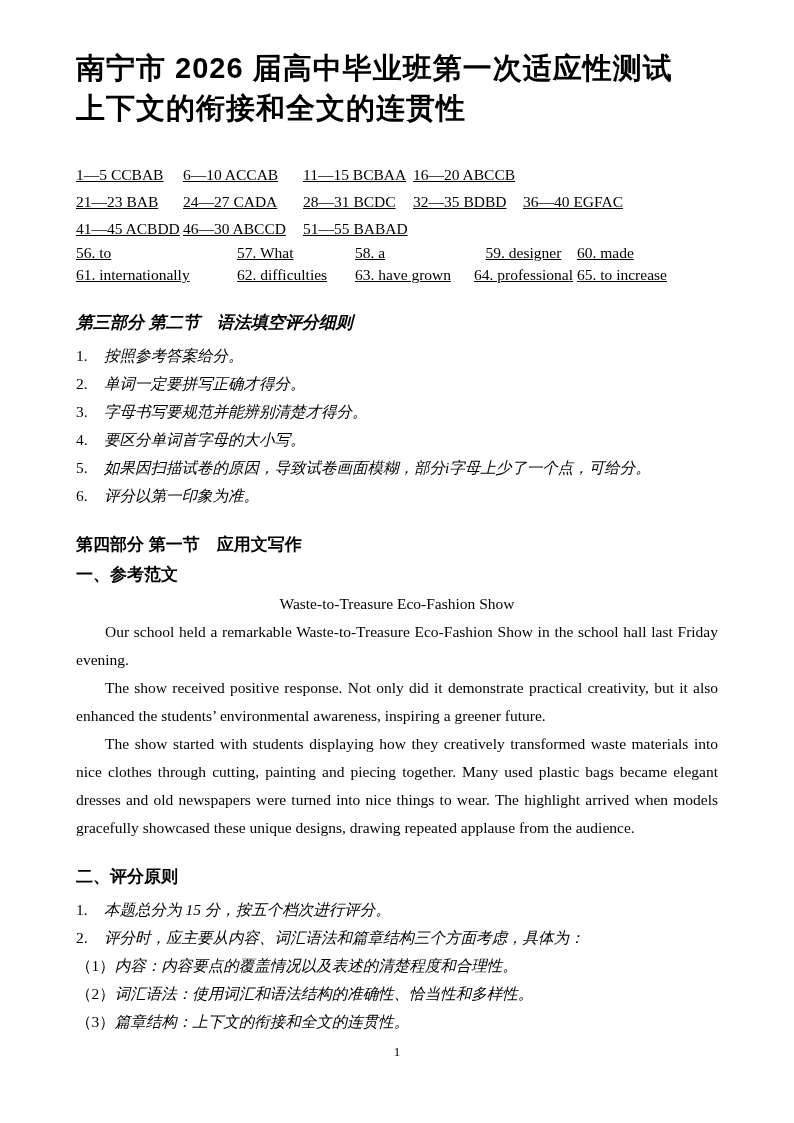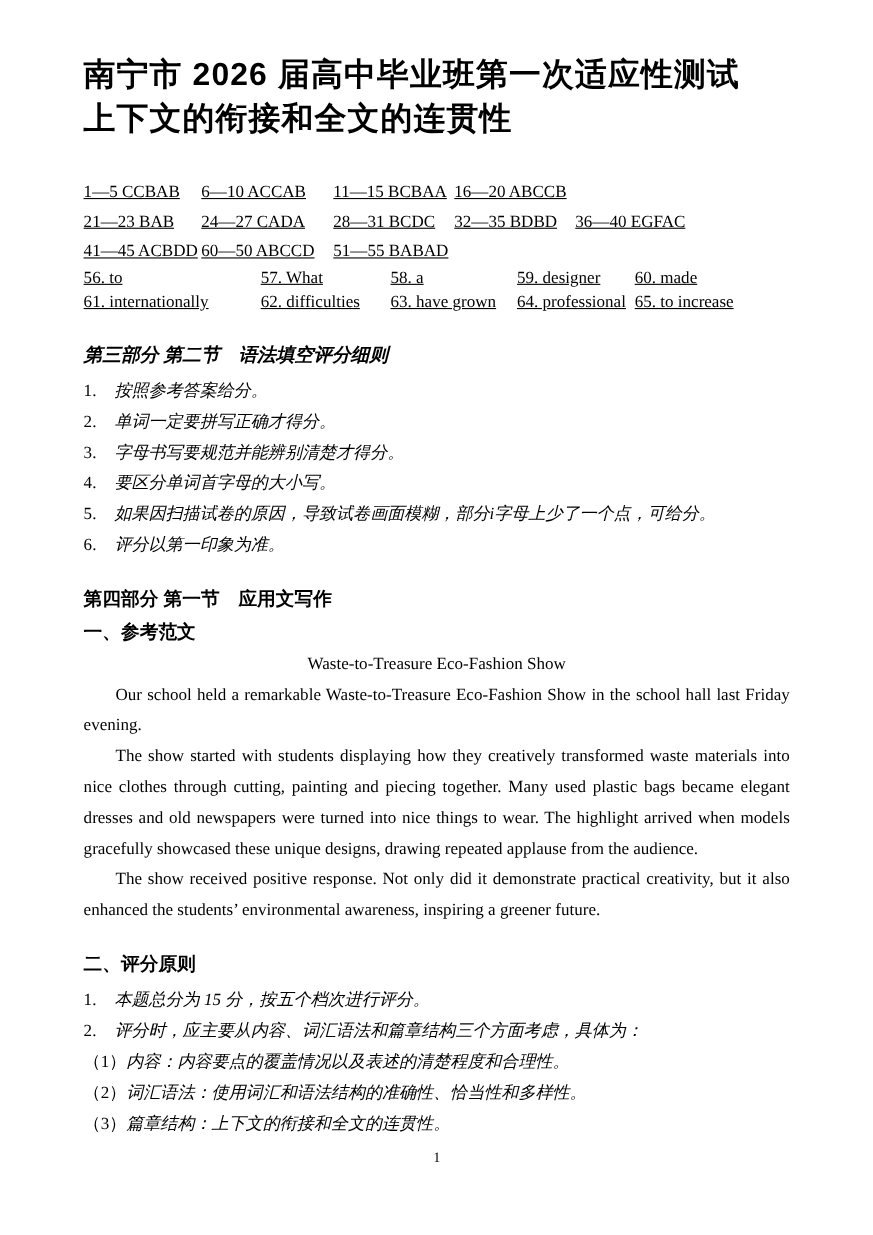--- a/index.html
+++ b/index.html
@@ -21,21 +21,21 @@
   .ans-row{display:flex;line-height:27px;white-space:nowrap;}
   .ans-row span{flex:none;display:inline-block;text-decoration:underline;}
   .row-letters span:nth-child(1){width:107px;}
   .row-letters span:nth-child(2){width:120px;}
   .row-letters span:nth-child(3){width:110px;}
   .row-letters span:nth-child(4){width:110px;}
   .row-words{line-height:22px;}
   .row-words span:nth-child(1){width:161px;}
   .row-words span:nth-child(2){width:118px;}
   .row-words span:nth-child(3){width:115px;}
-  .row-words span:nth-child(4){width:107px;}
+  .row-words span:nth-child(4){width:107px;text-align:center;}
   
   .h-bold{
     font-family:"Liberation Sans","DejaVu Sans",sans-serif;
     font-weight:bold;font-size:17px;line-height:26px;margin:0;
   }
   .sec3-heading{margin-top:24px;font-style:italic;}
   .sec4-heading{margin-top:22px;}
   .sub-heading{margin-top:4px;}
   .principles-heading{margin-top:22px;}
   
@@ -69,21 +69,21 @@
     </div>
     <div class="ans-row row-letters">
       <span>21—23 BAB</span>
       <span>24—27 CADA</span>
       <span>28—31 BCDC</span>
       <span>32—35 BDBD</span>
       <span>36—40 EGFAC</span>
     </div>
     <div class="ans-row row-letters">
       <span>41—45 ACBDD</span>
-      <span>60—50 ABCCD</span>
+      <span>46—30 ABCCD</span>
       <span>51—55 BABAD</span>
     </div>
     <div class="ans-row row-words">
       <span>56.  to</span>
       <span>57. What</span>
       <span>58. a</span>
       <span>59. designer</span>
       <span>60. made</span>
     </div>
     <div class="ans-row row-words">
@@ -122,22 +122,22 @@
       <span class="txt">评分以第一印象为准。</span>
     </li>
   </ol>
 
   <h2 class="h-bold sec4-heading">第四部分 第一节　应用文写作</h2>
   <h3 class="h-bold sub-heading">一、参考范文</h3>
 
   <div class="essay">
     <div class="essay-title">Waste-to-Treasure Eco-Fashion Show</div>
     <p>Our school held a remarkable Waste-to-Treasure Eco-Fashion Show in the school hall last Friday evening.</p>
+    <p>The show received positive response. Not only did it demonstrate practical creativity, but it also enhanced the students’ environmental awareness, inspiring a greener future.</p>
     <p>The show started with students displaying how they creatively transformed waste materials into nice clothes through cutting, painting and piecing together. Many used plastic bags became elegant dresses and old newspapers were turned into nice things to wear. The highlight arrived when models gracefully showcased these unique designs, drawing repeated applause from the audience.</p>
-    <p>The show received positive response. Not only did it demonstrate practical creativity, but it also enhanced the students’ environmental awareness, inspiring a greener future.</p>
   </div>
 
   <h3 class="h-bold principles-heading">二、评分原则</h3>
   <ol class="num-list">
     <li class="num-item">
       <span class="num">1.</span>
       <span class="txt">本题总分为 15 分，按五个档次进行评分。</span>
     </li>
     <li class="num-item">
       <span class="num">2.</span>

